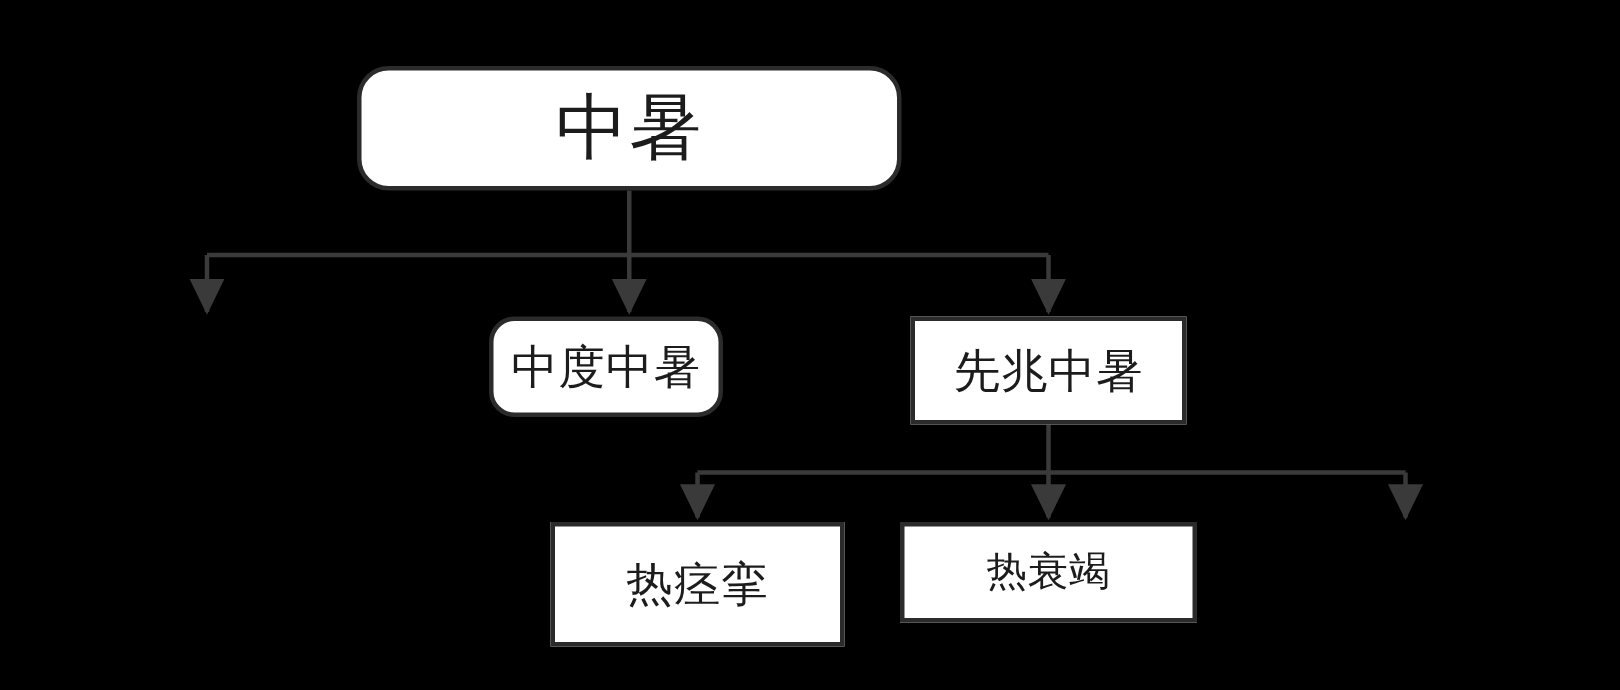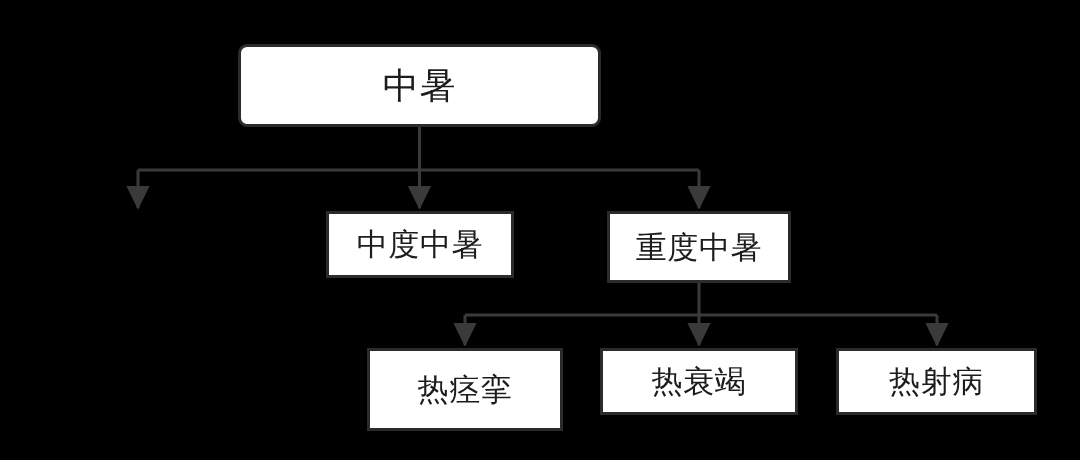--- a/index.html
+++ b/index.html
@@ -38,28 +38,28 @@
   }
   .node .label {
     display: block;
     letter-spacing: 0.02em;
   }
   .node-root {
     left: 238px;
     top: 44px;
     width: 363px;
     height: 83px;
-    border-radius: 9px;
-    font-size: 36px;
+    border-radius: 21px;
+    font-size: 48px;
   }
   .node-l2a { left: 43px;  top: 211px; width: 190px; height: 67px; font-size: 31px; }
-  .node-l2b { left: 326px; top: 211px; width: 188px; height: 67px; font-size: 31px; }
+  .node-l2b { left: 326px; top: 211px; width: 156px; height: 67px; font-size: 31px; border-radius: 17px; }
   .node-l2c { left: 607px; top: 211px; width: 184px; height: 72px; font-size: 31px; }
   .node-l3a { left: 367px; top: 348px; width: 196px; height: 83px; font-size: 31px; }
-  .node-l3b { left: 600px; top: 348px; width: 198px; height: 67px; font-size: 31px; }
+  .node-l3b { left: 600px; top: 348px; width: 198px; height: 67px; font-size: 27px; }
   .node-l3c { left: 836px; top: 348px; width: 201px; height: 67px; font-size: 31px; }
 </style>
 </head>
 <body>
 
 <div id="canvas">
 
   <svg id="edges" width="1080" height="460" viewBox="0 0 1080 460">
     <defs>
       <marker id="arrowhead" markerWidth="9" markerHeight="9" refX="7.4" refY="4.5" orient="auto" markerUnits="strokeWidth">
@@ -87,28 +87,25 @@
   <div class="node node-root">
     <span class="label">中暑</span>
   </div>
 
 
   <div class="node node-l2b">
     <span class="label">中度中暑</span>
   </div>
 
   <div class="node node-l2c">
-    <span class="label">重度中暑</span>
+    <span class="label">先兆中暑</span>
   </div>
 
   <div class="node node-l3a">
     <span class="label">热痉挛</span>
   </div>
 
   <div class="node node-l3b">
     <span class="label">热衰竭</span>
   </div>
 
-  <div class="node node-l3c">
-    <span class="label">热射病</span>
-  </div>
 
 </div>
 
 </body></html>

